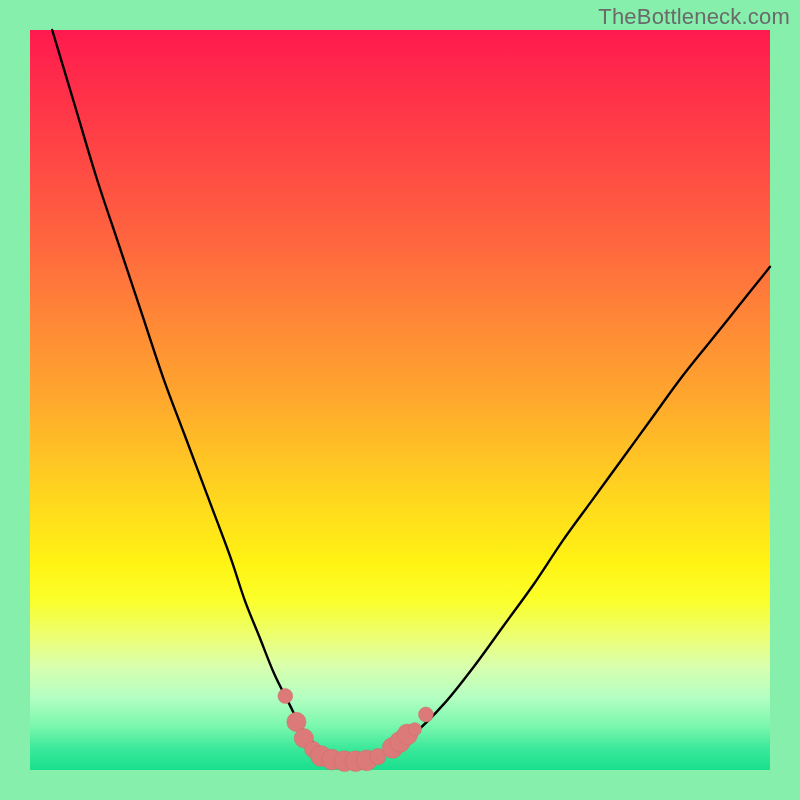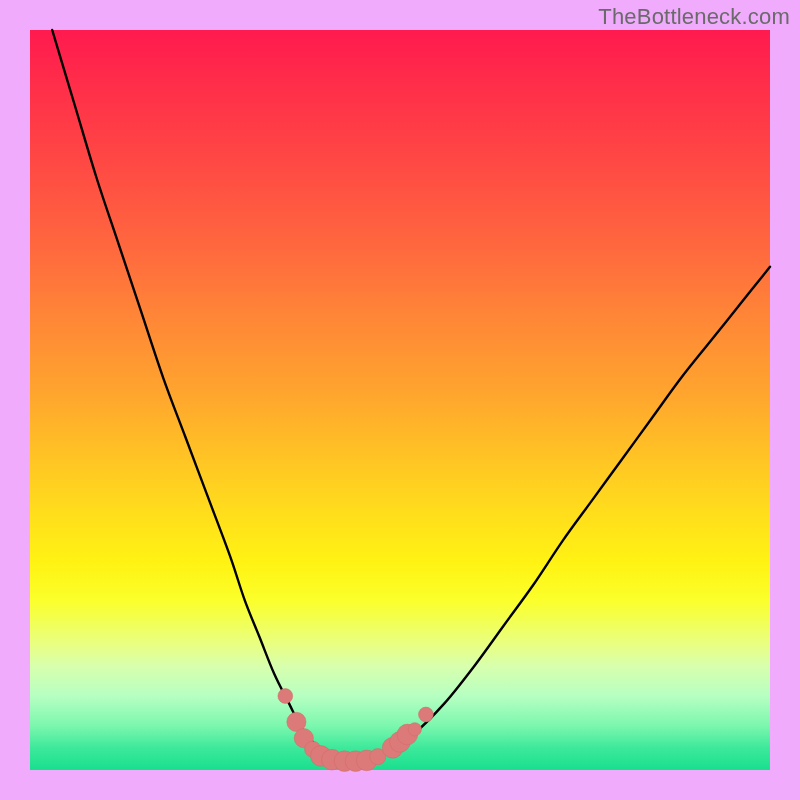--- a/index.html
+++ b/index.html
@@ -10,21 +10,21 @@
     background: #000;
     overflow: hidden;
     font-family: Arial, Helvetica, sans-serif;
   }
   .frame {
     position: absolute;
     top: 0;
     left: 0;
     width: 800px;
     height: 800px;
-    background: #f0abfc;
+    background: #86efac;
   }
   .plot {
     position: absolute;
     left: 30px;
     top: 30px;
     width: 740px;
     height: 740px;
   }
   .gradient {
     position: absolute;

